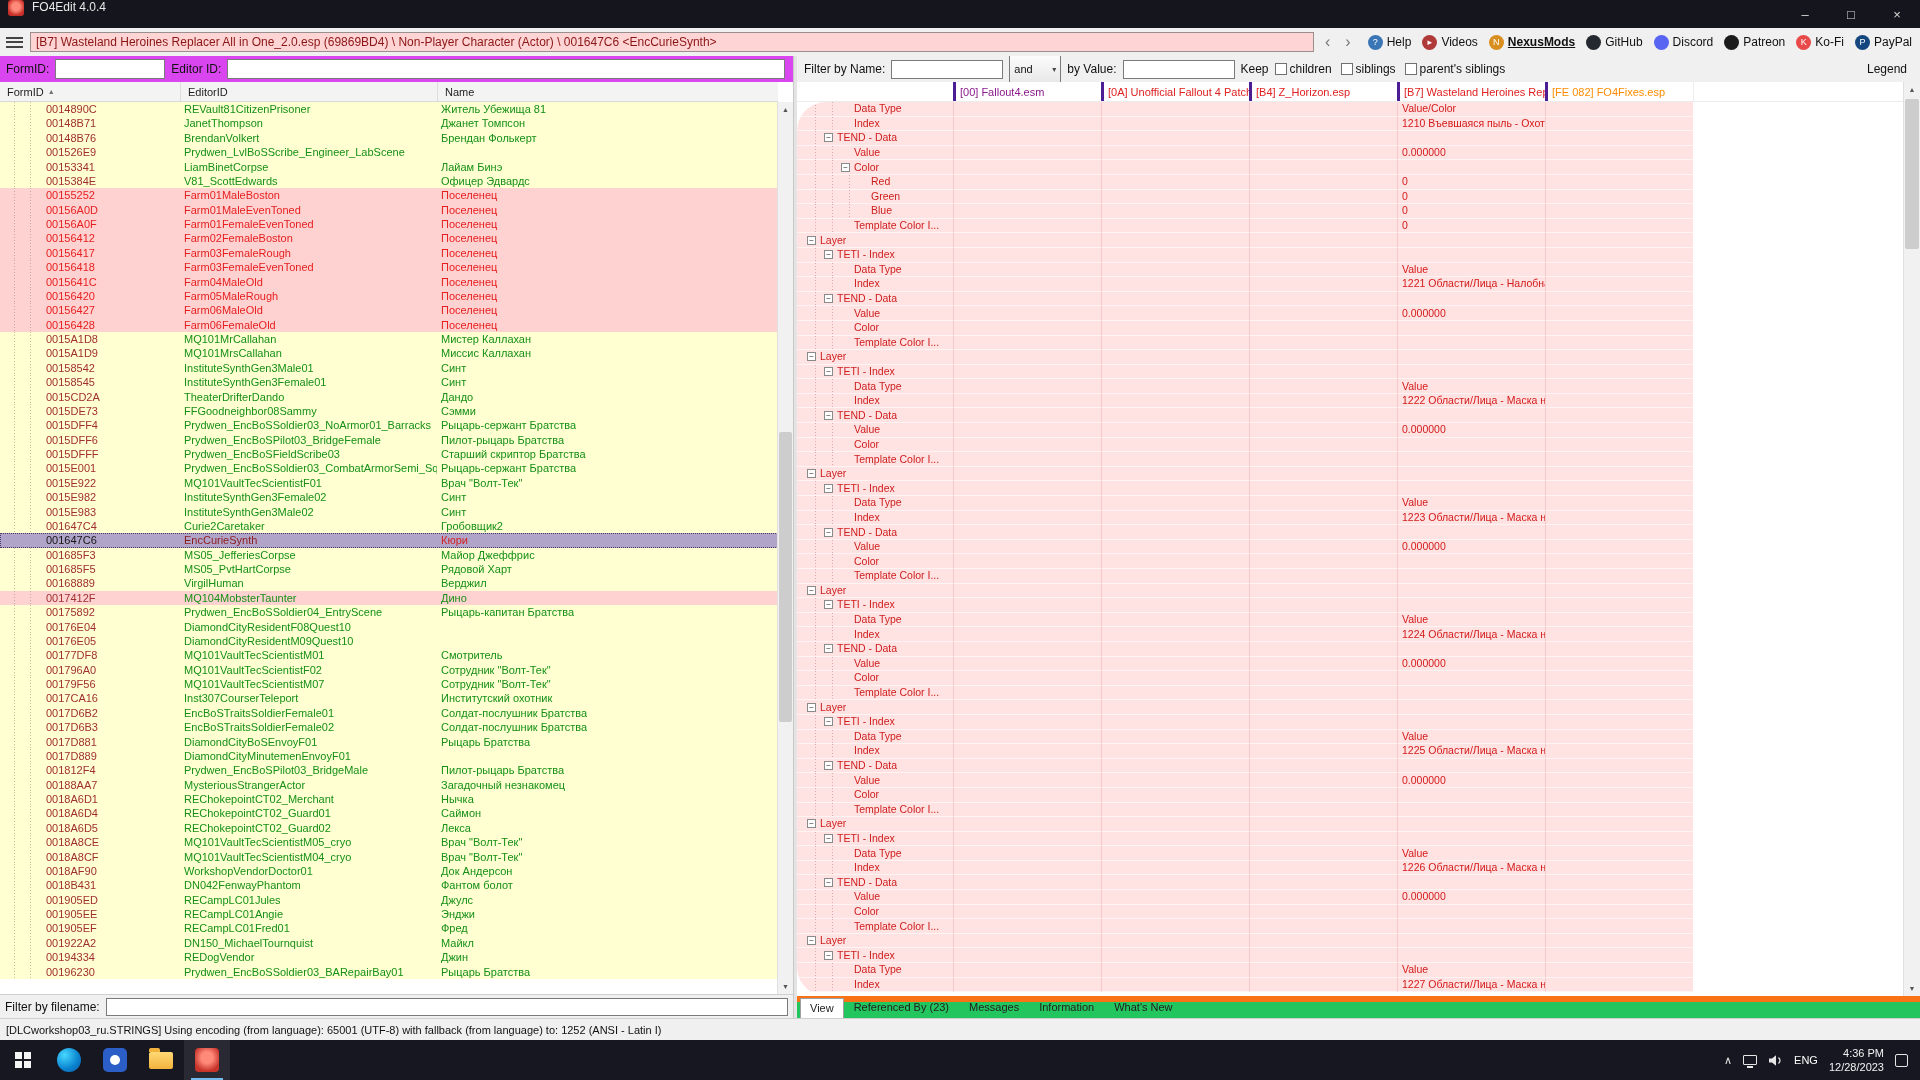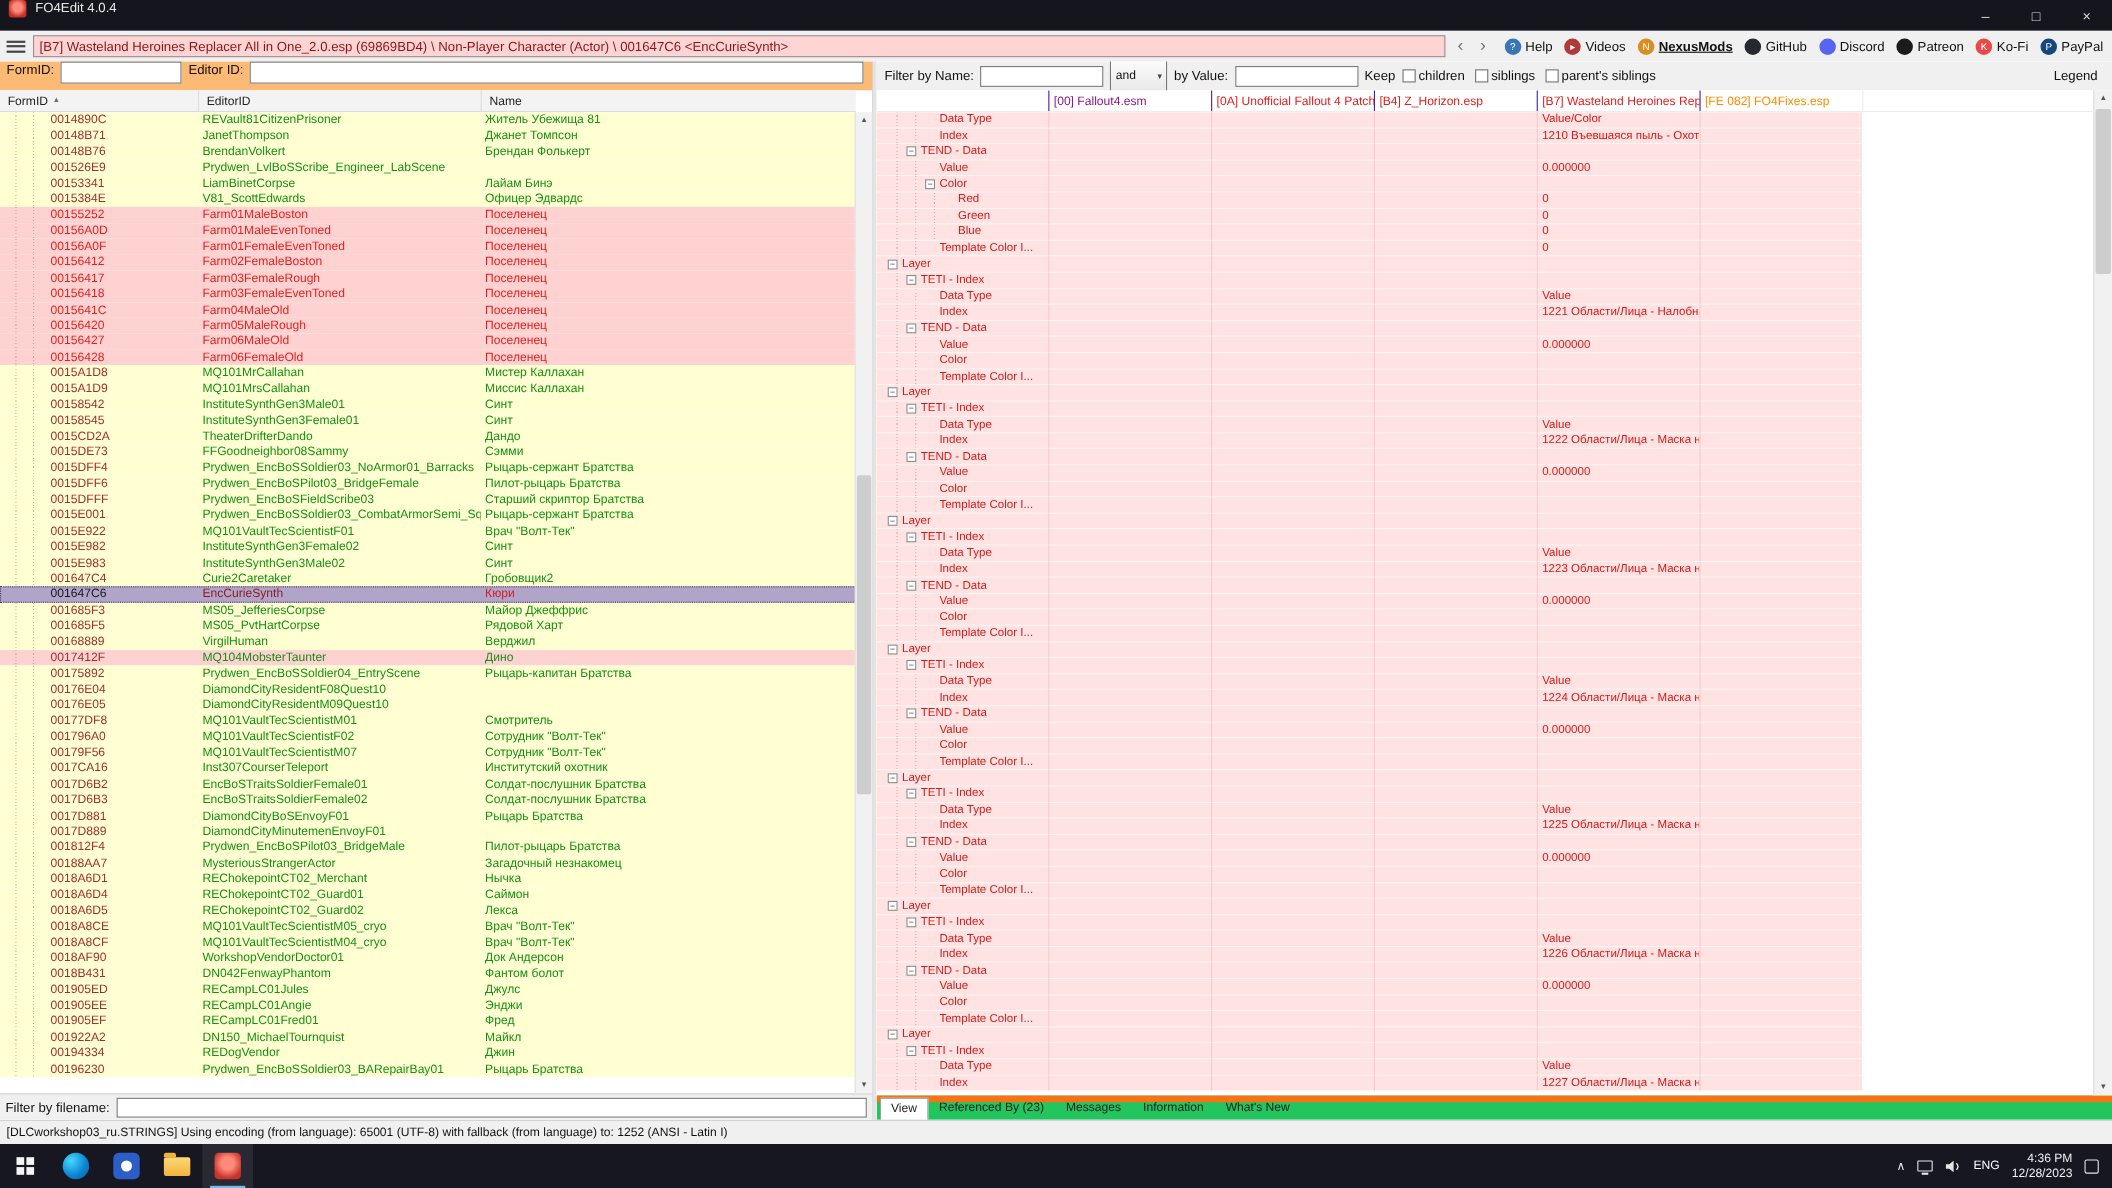--- a/index.html
+++ b/index.html
@@ -22,21 +22,21 @@
   .tlinks{display:flex;align-items:center;gap:11px;margin-left:6px;}
   .tlink{display:flex;align-items:center;gap:4px;font-size:12px;color:#101010;white-space:nowrap;}
   .licon{width:15px;height:15px;border-radius:50%;color:#fff;font-size:9px;line-height:1;display:flex;align-items:center;justify-content:center;flex:none;}
 
   
   .main{height:962px;display:flex;background:#fff;}
   .splitter{width:3px;background:#e4e4e4;flex:none;}
 
   
   .left-panel{width:794px;flex:none;display:flex;flex-direction:column;position:relative;background:#fff;border-right:1px solid #c8c8c8;}
-  .idbar{height:26px;display:flex;gap:6px;padding:0 6px;background:#fdba74;flex:none;}
+  .idbar{height:26px;display:flex;align-items:center;gap:6px;padding:0 6px;background:#d946ef;flex:none;}
   .idbar input{height:20px;border:1px solid #7a7a7a;background:#fff;font-family:"Liberation Sans",sans-serif;font-size:11px;padding:0 3px;}
   .formid-input{width:110px;flex:none;}
   .editorid-input{flex:1;margin-right:2px;}
   .lbl{font-size:12px;white-space:nowrap;}
   .lp-header{height:20px;display:flex;background:#f3f3f3;border-bottom:1px solid #d9d9d9;font-size:11px;color:#222;align-items:center;flex:none;width:778px;}
   .lh{height:100%;display:flex;align-items:center;padding-left:7px;overflow:hidden;}
   .lh-f{width:180px;}
   .lh-e{width:257px;border-left:1px solid #ddd;}
   .lh-n{flex:1;border-left:1px solid #ddd;}
   .sort{font-size:7px;color:#707070;margin-left:4px;}
@@ -77,24 +77,24 @@
   .rp-filter input{width:112px;height:19px;border:1px solid #7a7a7a;background:#fff;}
   .andsel{width:52px;height:19px;border:1px solid #7a7a7a;background:linear-gradient(#fefefe,#e6e6e6);display:flex;align-items:center;justify-content:space-between;padding:16px 4px;font-size:11px;}
   .andsel .arr{font-size:8px;color:#444;}
   .cbgroup{display:flex;align-items:center;gap:9px;}
   .cbwrap{display:flex;align-items:center;gap:3px;}
   .cbox{width:12px;height:12px;border:1px solid #707070;background:#fff;flex:none;}
   .legend{margin-left:auto;font-size:12px;padding-right:6px;}
   .rp-grid{flex:1;display:flex;overflow:hidden;}
   .rp-gridinner{flex:1;display:flex;flex-direction:column;overflow:hidden;background:#fff;}
   .rp-cols{height:20px;display:flex;font-size:11px;align-items:stretch;background:#fff;border-bottom:1px solid #ececec;flex:none;}
-  .pcol{width:148px;padding-left:4px;overflow:hidden;white-space:nowrap;border-left:1px solid #4c1d95;display:flex;align-items:center;flex:none;}
+  .pcol{width:148px;padding-left:4px;overflow:hidden;white-space:nowrap;border-left:3px solid #4c1d95;display:flex;align-items:center;flex:none;}
   .pcol-label{width:156px;border-left:none;}
   .pcol-fill{flex:1;border-left:1px solid #eee;}
-  .rp-tree{flex:1;overflow:hidden;}
+  .rp-tree{flex:1;overflow:hidden;border-radius:29px;}
   .trow{display:flex;height:14.6px;font-size:10.5px;line-height:13px;}
   .tcell{height:100%;overflow:hidden;white-space:nowrap;background:#ffe2e2;border-bottom:1px solid rgba(255,255,255,.6);display:flex;align-items:center;}
   .tlab{width:156px;padding-left:10px;color:#cf1d1d;flex:none;}
   .tval{width:148px;border-left:1px solid #f6caca;color:#d41a1a;padding-left:4px;flex:none;}
   .tfill{flex:1;background:#fff;border-bottom:none;}
   .ind{width:17px;height:100%;flex:none;background:repeating-linear-gradient(to bottom,rgba(190,120,120,.55) 0 1px,transparent 1px 3px);background-size:1px 100%;background-position:8px 0;background-repeat:no-repeat;}
   .exp{width:9px;height:9px;flex:none;border:1px solid #8a8a8a;background:#fff;color:#333;font-size:8px;line-height:7px;text-align:center;margin-right:4px;}
   .noexp{width:13px;flex:none;}
   .tltext{overflow:hidden;}
   .rp-scroll{position:relative;width:17px;background:#f1f1f1;border-left:1px solid #e0e0e0;flex:none;}

